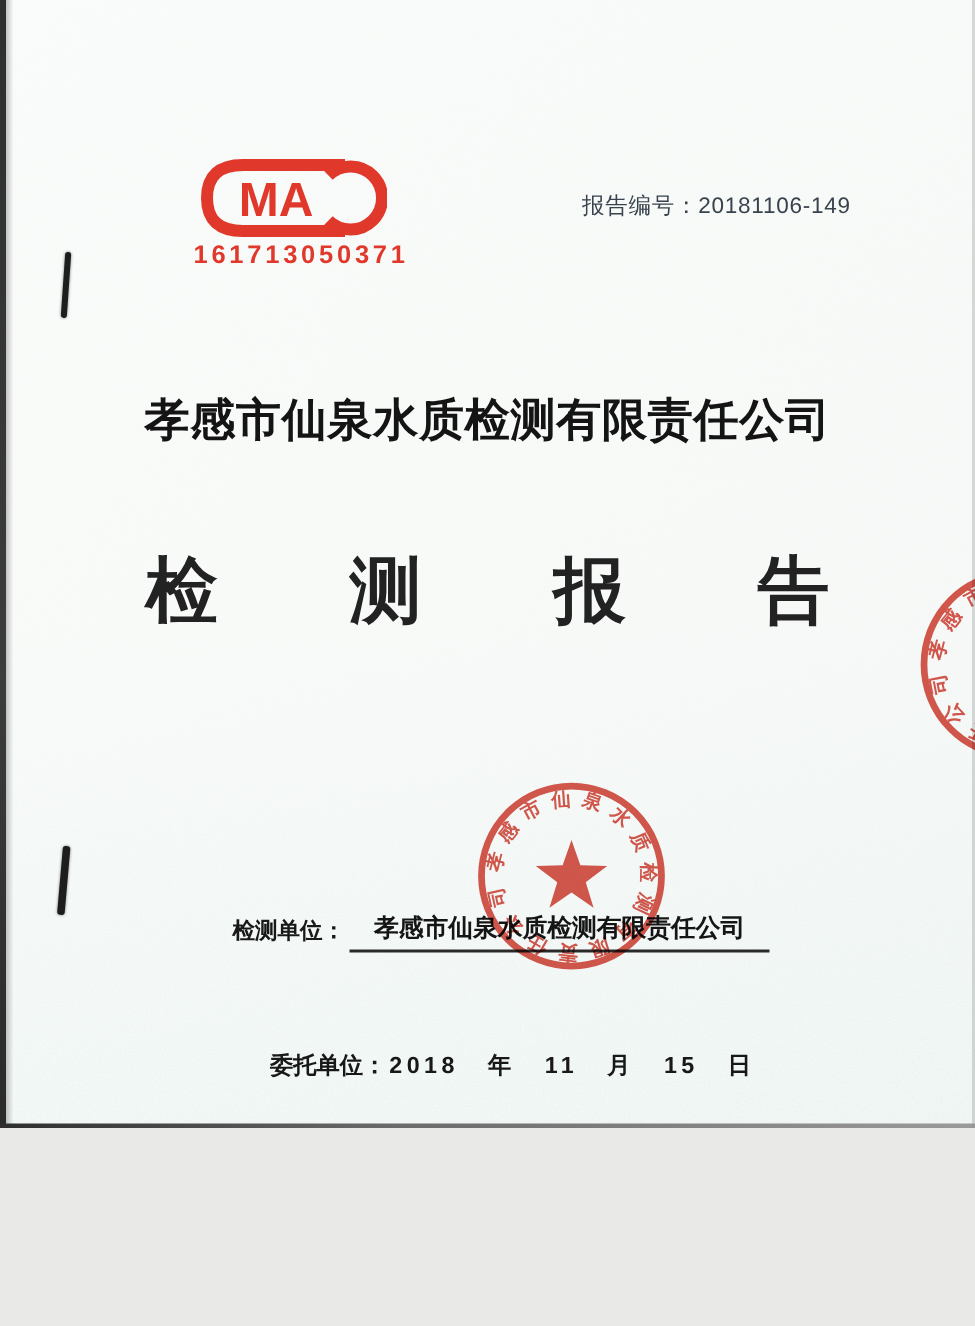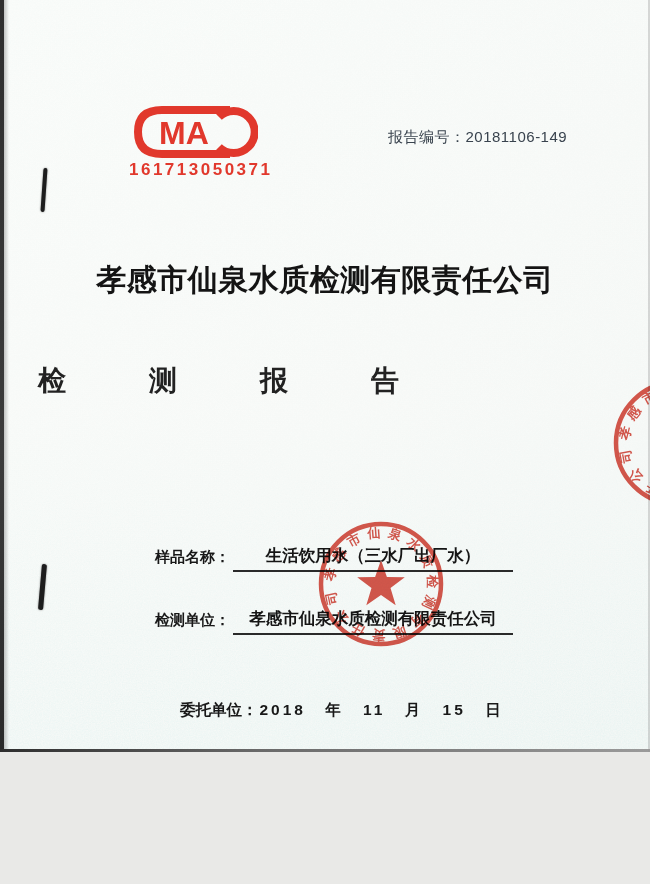--- a/index.html
+++ b/index.html
@@ -30,22 +30,22 @@
   .cma-logo{position:absolute;left:133px;top:104px;width:125px;height:58px;}
   .cma-no{position:absolute;left:129px;top:160px;width:132px;text-align:center;
     color:#e1382c;font-weight:bold;font-size:17px;letter-spacing:2.5px;
     font-family:"Liberation Sans",sans-serif;}
   
   .report-no{position:absolute;left:368px;top:128px;font-family:Liberation Sans, sans-serif;
     font-size:15px;color:#39434e;letter-spacing:.5px;margin-left:20px;}
   
   .company-title{position:absolute;left:0;top:260px;width:100%;text-align:center;
     font-size:30px;font-weight:bold;color:#141414;letter-spacing:.5px;}
-  .report-title{position:absolute;left:0;top:362px;width:100%;
-    font-family:"Liberation Serif","DejaVu Serif",serif;font-size:28px;font-weight:600;
+  .report-title{position:absolute;left:0;top:362px;width:100%;text-align:center;
+    font-family:"Liberation Serif","DejaVu Serif",serif;font-size:48px;font-weight:600;
     color:#222;letter-spacing:38px;text-indent:38px;}
   
   .field-row{position:absolute;left:155px;width:360px;height:26px;}
   .field-row .lbl{position:absolute;left:0;top:3px;font-size:15px;font-weight:bold;color:#181818;}
   .field-row .val{position:absolute;left:78px;top:0;width:280px;height:25px;
     border-bottom:2px solid #2a2a2a;text-align:center;font-size:16.5px;font-weight:bold;color:#151515;}
   .row1{top:545px;}
   .row2{top:576px;}
   .row3{top:608px;}
   
@@ -81,24 +81,20 @@
     <path d="M 86 13 A 21 21 0 1 1 86 43" fill="none" stroke="#e1382c" stroke-width="8"></path>
     <text x="51" y="40" text-anchor="middle" font-family="Liberation Sans, sans-serif" font-size="32" font-weight="bold" fill="#e1382c">MA</text>
   </svg>
   <div class="cma-no">161713050371</div>
 
   <div class="report-no"><span>报告编号：</span><span>20181106-149</span></div>
 
   <div class="company-title">孝感市仙泉水质检测有限责任公司</div>
   <div class="report-title">检 测 报 告</div>
 
-  <div class="field-row row1">
-    <span class="lbl">样品名称：</span>
-    <span class="val">生活饮用水（三水厂出厂水）</span>
-  </div>
   <div class="field-row row3">
     <span class="lbl">检测单位：</span>
     <span class="val">孝感市仙泉水质检测有限责任公司</span>
   </div>
 
   <div class="date-line"><span>委托单位：</span><span class="d-val">2018 年 11 月 15 日</span></div>
 
   <svg class="stamp center" viewBox="0 0 140 140">
     <circle cx="70" cy="70" r="60" fill="none" stroke="#d23a2e" stroke-width="4.5"></circle>
     <polygon points="70,46 75.9,62.9 93.8,63.3 79.5,74.1 84.7,91.2 70,81 55.3,91.2 60.5,74.1 46.2,63.3 64.1,62.9" fill="#d23a2e"></polygon>

